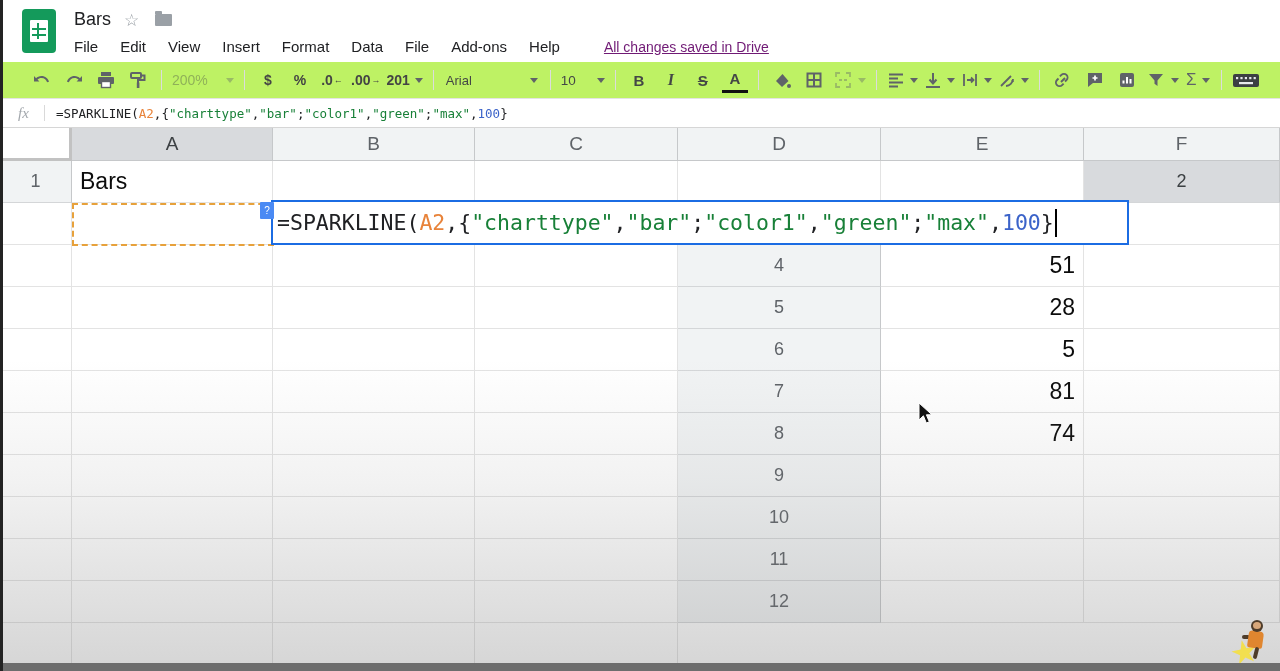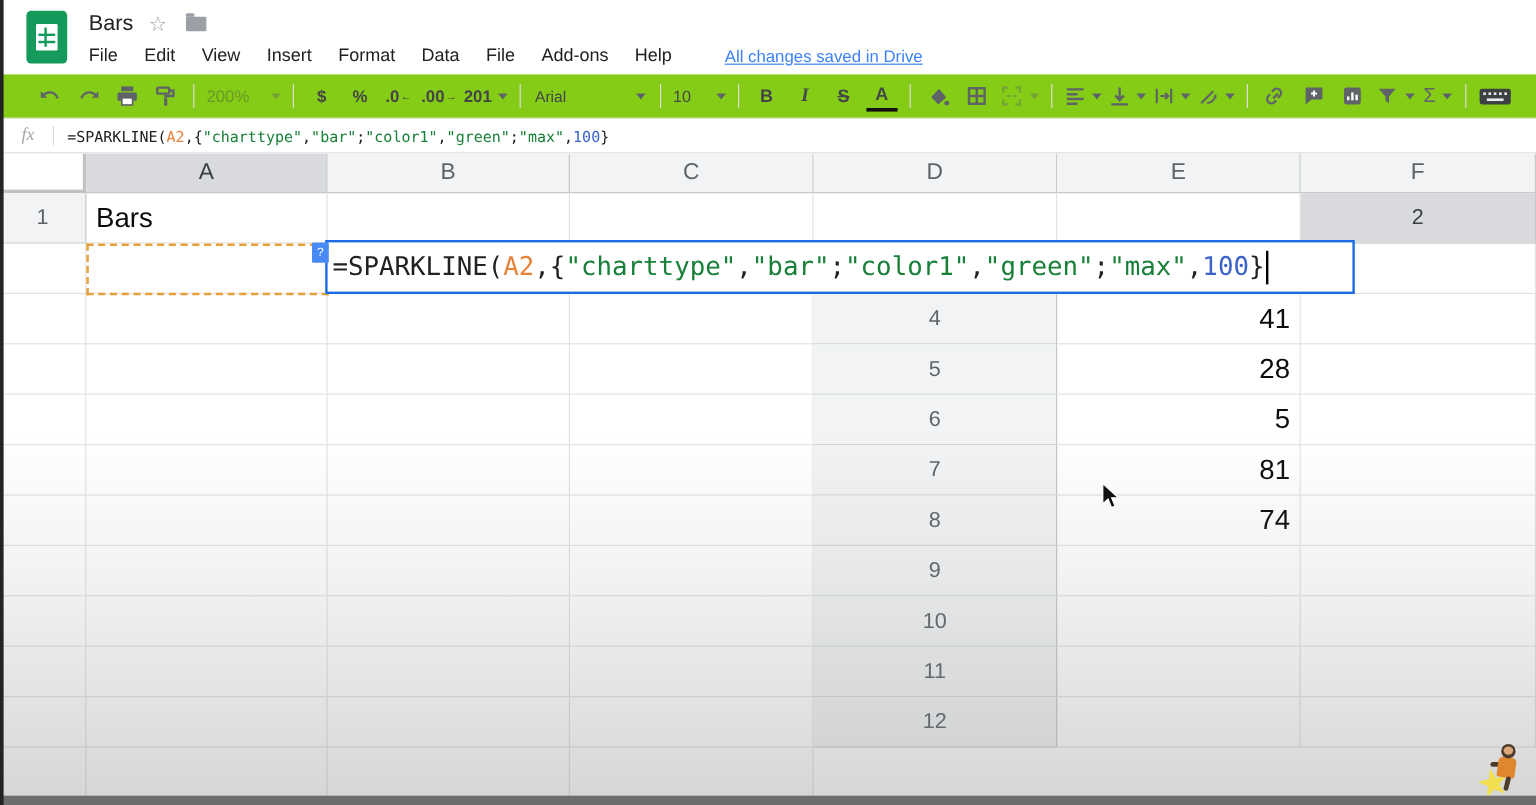--- a/index.html
+++ b/index.html
@@ -15,24 +15,24 @@
     background:
       linear-gradient(#149a5b,#149a5b) 0 5px/14px 2px no-repeat,
       linear-gradient(#149a5b,#149a5b) 0 11px/14px 2px no-repeat,
       linear-gradient(#149a5b,#149a5b) 5px 0/2px 16px no-repeat; }
   #doc-title { position:absolute; left:74px; top:9px; font-size:18px; color:#202124; }
   #star-icon { position:absolute; left:124px; top:10px; font-size:17px; color:#9aa0a6; }
   #folder-icon { position:absolute; left:155px; top:14px; width:17px; height:12px; background:#9aa0a6; border-radius:1px; }
   #folder-icon::before { content:""; position:absolute; left:0; top:-3px; width:7px; height:3px; background:#9aa0a6; border-radius:1px 1px 0 0; }
   #menu-bar { position:absolute; left:74px; top:36px; display:flex; align-items:center; }
   .menu-item { font-size:15px; color:#202124; padding:2px 12px 2px 0; margin-right:10px; cursor:default; }
-  #save-status { font-size:14px; color:#3b82f6; text-decoration:underline; margin-left:22px; }
-
-  
-  #toolbar { position:absolute; left:0; top:62px; width:1280px; height:37px; background:#84cc16;
+  #save-status { font-size:14px; color:#701a75; text-decoration:underline; margin-left:22px; }
+
+  
+  #toolbar { position:absolute; left:0; top:62px; width:1280px; height:37px; background:#bef264;
     border-bottom:1px solid #e4e4e4; display:flex; align-items:center; padding-left:26px; }
   .tbtn { display:flex; align-items:center; justify-content:center; height:26px; min-width:26px;
     margin:0 3px; color:#444746; font-size:14px; }
   .tbtn.txt { font-weight:bold; color:#444; }
   .sep { width:1px; height:20px; background:#dcdcdc; margin:0 7px; }
   .caret { width:0; height:0; border-left:4px solid transparent; border-right:4px solid transparent;
     border-top:5px solid #5f6368; margin-left:5px; }
   .disabled { opacity:.38; }
   #zoom-select { width:62px; justify-content:space-between; }
   #font-select { width:96px; justify-content:space-between; font-weight:normal; font-size:13px; padding:0 2px; }
@@ -293,21 +293,21 @@
     <div class="cell"></div>
     <div class="cell"></div>
     <div class="cell"></div>
     <div class="rowhdr">3</div>
     <div class="cell"></div>
     <div class="cell"></div>
     <div class="cell"></div>
     <div class="cell"></div>
     <div class="cell"></div>
     <div class="rowhdr">4</div>
-    <div class="cell right">41</div>
+    <div class="cell right">51</div>
     <div class="cell"></div>
     <div class="cell"></div>
     <div class="cell"></div>
     <div class="cell"></div>
     <div class="cell"></div>
     <div class="rowhdr">5</div>
     <div class="cell right">28</div>
     <div class="cell"></div>
     <div class="cell"></div>
     <div class="cell"></div>

